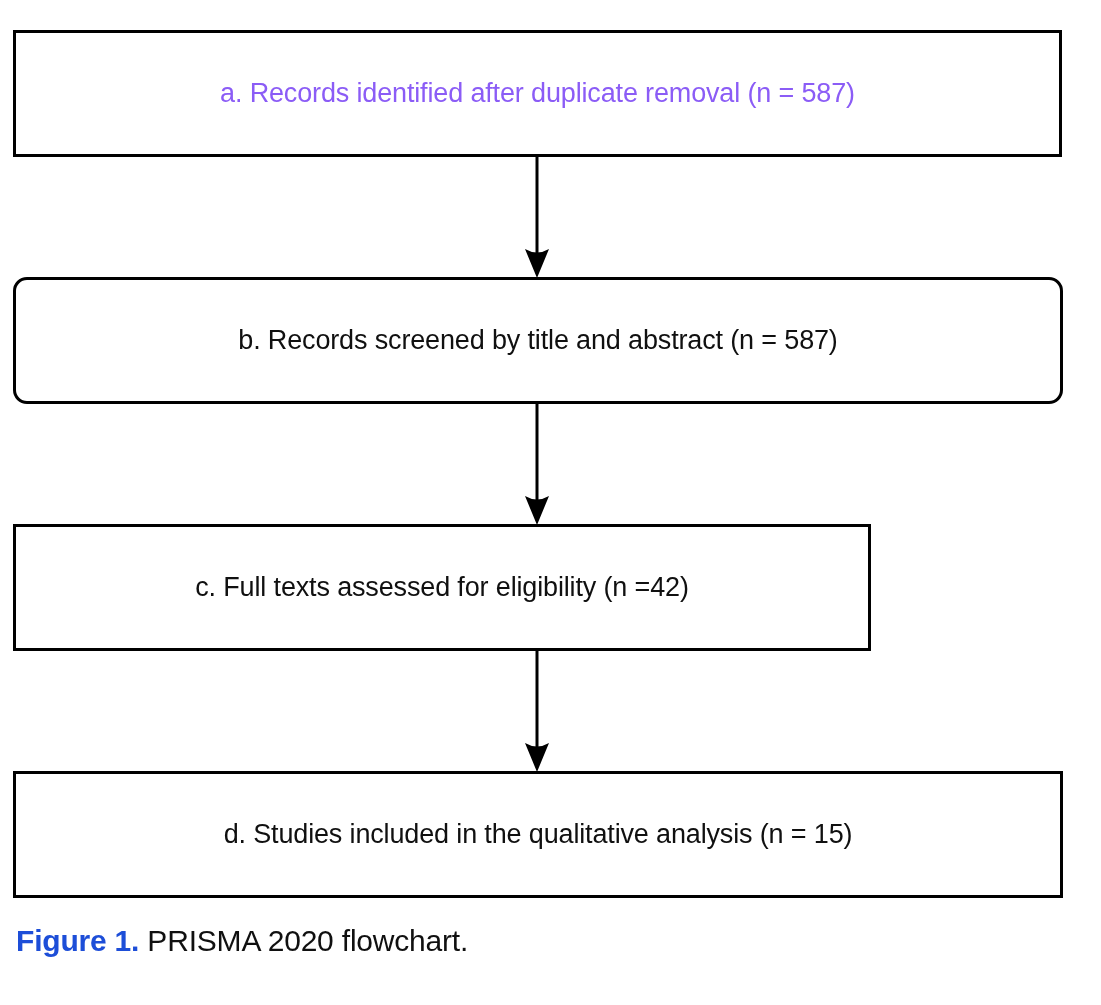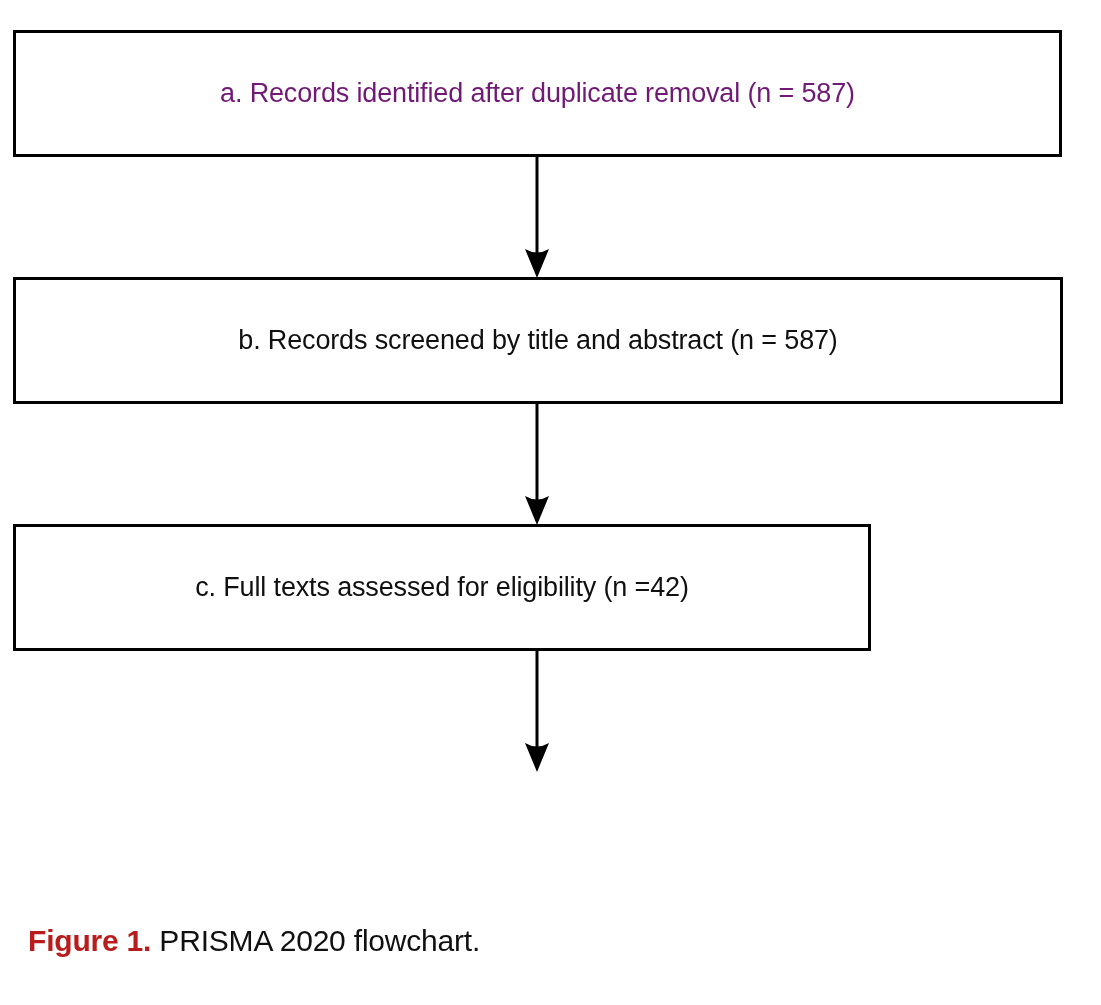--- a/index.html
+++ b/index.html
@@ -80,31 +80,31 @@
     letter-spacing: -0.2px;
     text-align: center;
   }
 </style>
 </head>
 <body>
 
 <div id="page" style="background: rgb(255, 255, 255);">
 
   <div class="node" id="node-a" style="border-color: rgb(0, 0, 0);">
-    <span class="node-label" style="color: #701a75;">a. Records identified after duplicate removal (n = 587)</span>
+    <span class="node-label" style="color: #8b5cf6;">a. Records identified after duplicate removal (n = 587)</span>
   </div>
 
   <div class="connector" id="conn-ab">
     <svg viewBox="0 0 28 121" preserveAspectRatio="none" aria-hidden="true">
       <line x1="14" y1="0" x2="14" y2="100" stroke="#000000" stroke-width="3"></line>
       <path d="M 14 121 L 2 92 Q 14 99 26 92 Z" fill="#000000"></path>
     </svg>
   </div>
 
-  <div class="node" id="node-b" style="border-color: rgb(0, 0, 0);">
+  <div class="node" id="node-b" style="border-color: rgb(0, 0, 0); border-radius: 14px;">
     <span class="node-label" style="color: rgb(16, 16, 16);">b. Records screened by title and abstract (n = 587)</span>
   </div>
 
   <div class="connector" id="conn-bc">
     <svg viewBox="0 0 28 121" preserveAspectRatio="none" aria-hidden="true">
       <line x1="14" y1="0" x2="14" y2="100" stroke="#000000" stroke-width="3"></line>
       <path d="M 14 121 L 2 92 Q 14 99 26 92 Z" fill="#000000"></path>
     </svg>
   </div>
 
@@ -112,18 +112,21 @@
     <span class="node-label" style="color: rgb(16, 16, 16);">c. Full texts assessed for eligibility (n =42)</span>
   </div>
 
   <div class="connector" id="conn-cd">
     <svg viewBox="0 0 28 121" preserveAspectRatio="none" aria-hidden="true">
       <line x1="14" y1="0" x2="14" y2="100" stroke="#000000" stroke-width="3"></line>
       <path d="M 14 121 L 2 92 Q 14 99 26 92 Z" fill="#000000"></path>
     </svg>
   </div>
 
+  <div class="node" id="node-d" style="border-color: rgb(0, 0, 0);">
+    <span class="node-label" style="color: rgb(16, 16, 16);">d. Studies included in the qualitative analysis (n = 15)</span>
+  </div>
 
   <div id="caption">
-    <span class="caption-figno" style="color: #b91c1c; margin-left: 12px;">Figure 1.</span><span class="caption-text" style="color: rgb(16, 16, 16);"> PRISMA 2020 flowchart.</span>
+    <span class="caption-figno" style="color: #1d4ed8;">Figure 1.</span><span class="caption-text" style="color: rgb(16, 16, 16);"> PRISMA 2020 flowchart.</span>
   </div>
 
 </div>
 
 </body></html>

